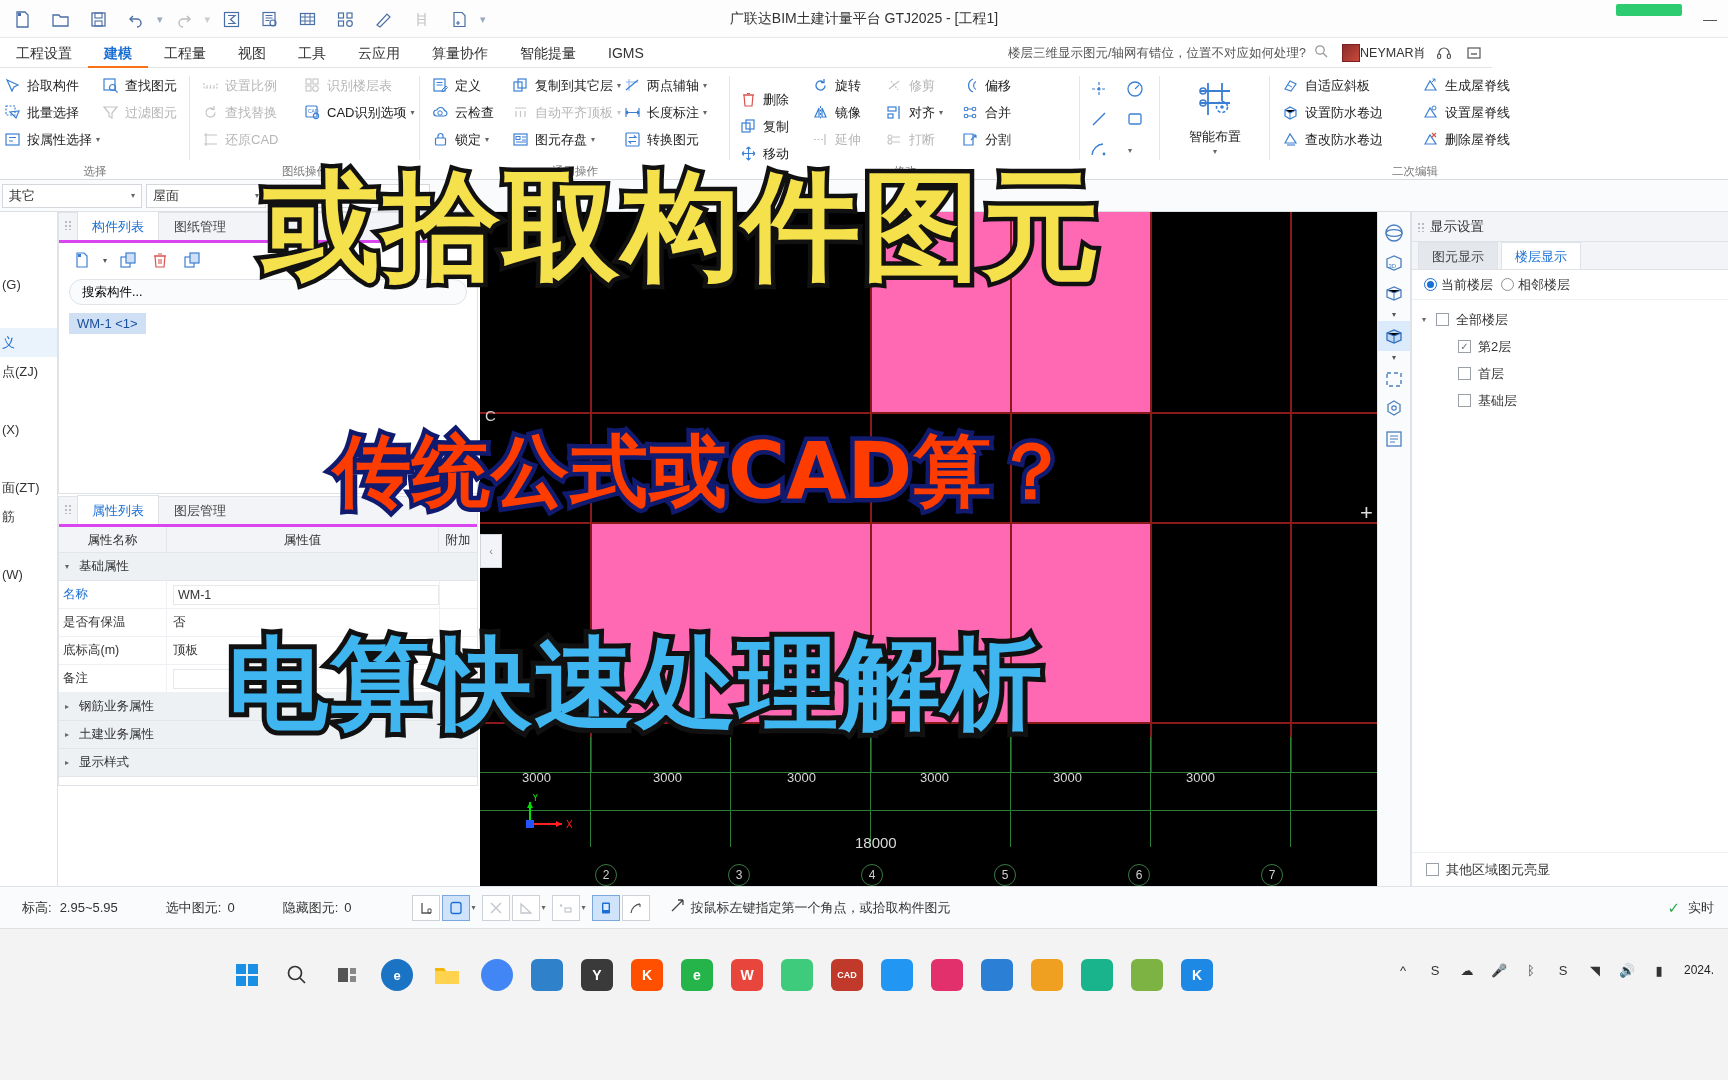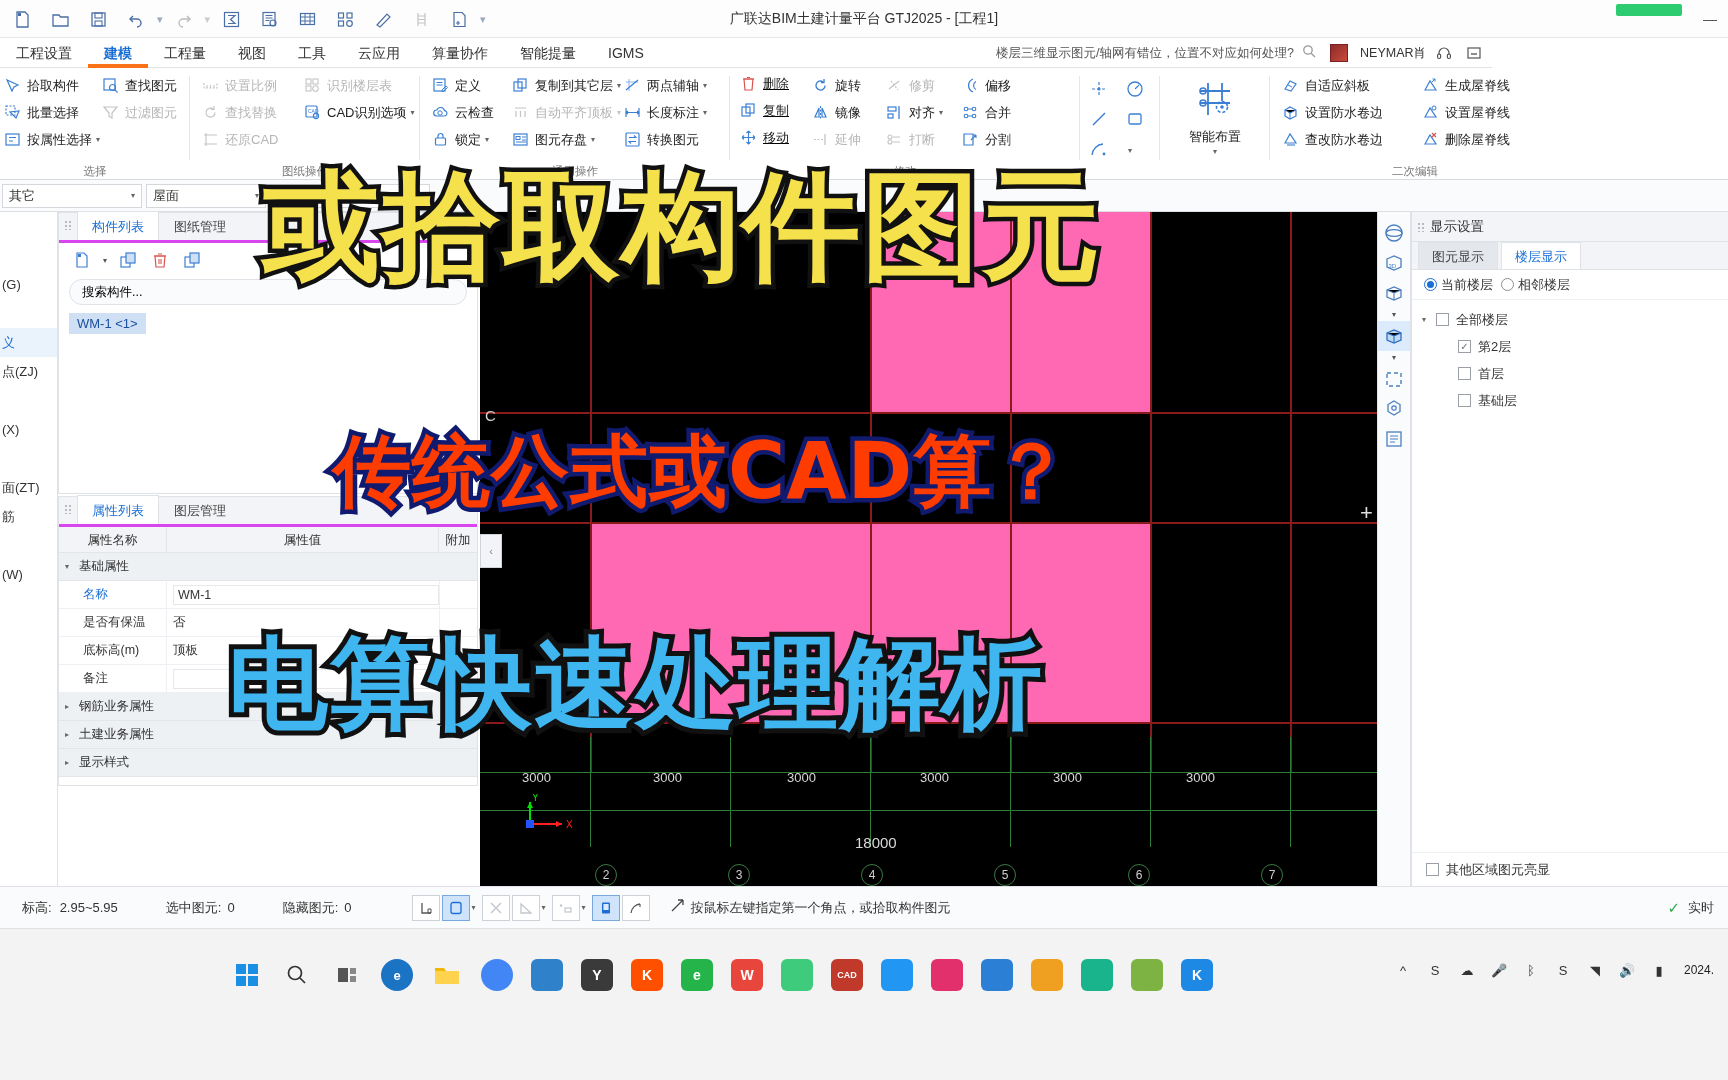--- a/index.html
+++ b/index.html
@@ -23,27 +23,27 @@
      font-size:14px; color:#555; }
   #greenbar { position:absolute; right:46px; top:4px; width:66px; height:12px;
      background:#2ecc71; border-radius:2px; }
 
   
   #menubar { position:absolute; left:0; top:38px; width:1492px; height:30px;
      background:#ffffff; border-bottom:1px solid #dfe3e8; }
   #menus { position:absolute; left:0; top:0; height:30px; display:flex; align-items:center; }
   .menu { padding:0 16px; font-size:14px; color:#333; line-height:30px; height:30px;
      white-space:nowrap; }
-  .menu.active { color:#1a6fd4; font-weight:bold; border-bottom:4px solid #f97316; }
+  .menu.active { color:#1a6fd4; font-weight:bold; border-bottom:2px solid #f97316; }
   #mright { position:absolute; right:0; top:0; height:30px; display:flex; align-items:center; gap:6px;
      padding-right:6px; }
   #searchwrap { display:flex; align-items:center; height:22px; }
   #searchtxt { font-size:12.5px; color:#555; white-space:nowrap; }
   #searchicon { margin-left:8px; color:#999; }
-  #userwrap { display:flex; align-items:center; gap:12px; margin-left:8px; }
+  #userwrap { display:flex; align-items:center; gap:0; margin-left:8px; }
   #avatar { width:18px; height:18px; background:linear-gradient(135deg,#8b2b2b,#c94a3a);
      border:1px solid #7a2020; }
   #username { font-size:12.5px; color:#333; white-space:nowrap; }
   .mricon { width:24px; height:22px; display:flex; align-items:center; justify-content:center; color:#555; }
 
   
   #ribbon { position:absolute; left:0; top:68px; width:1728px; height:112px;
      background:#ffffff; border-bottom:1px solid #d7dbe0; }
   .rgroup { position:absolute; top:0; height:112px; }
   .rgsep { position:absolute; top:8px; width:1px; height:84px; background:#e3e6ea; }
@@ -104,21 +104,21 @@
      padding:3px 8px; }
 
   
   #proppanel { position:absolute; left:58px; top:496px; width:420px; height:290px;
      background:#fff; border:1px solid #dfe3e8; }
   #propheader { display:flex; height:26px; background:#f2f4f7; border-bottom:1px solid #e2e5e9;
      font-size:12.5px; color:#333; }
   .phc { display:flex; align-items:center; justify-content:center; height:26px;
      border-right:1px solid #e2e5e9; }
   .prow { display:flex; height:28px; border-bottom:1px solid #eef0f3; font-size:12.5px; }
-  .prow .pn { width:108px; display:flex; align-items:center; padding-left:24px;
+  .prow .pn { width:108px; display:flex; align-items:center; padding-left:4px;
      border-right:1px solid #eef0f3; color:#333; }
   .prow .pn.blue { color:#1a6fd4; }
   .prow .pv { flex:1; display:flex; align-items:center; padding-left:6px; color:#333; }
   .prow .pv .box { width:100%; height:20px; border:1px solid #e6e9ec; background:#fff;
      display:flex; align-items:center; padding-left:4px; }
   .prow .pa { width:38px; border-left:1px solid #eef0f3; }
   .pgroup { display:flex; align-items:center; height:28px; background:#eef1f4;
      border-bottom:1px solid #e2e5e9; font-size:12.5px; color:#333; padding-left:6px; }
   .tri { font-size:8px; color:#666; width:14px; }
 
@@ -542,21 +542,21 @@
             </svg>
           </span>
         <span>转换图元</span>
         </div>
     </div>
     <div class="rgtitle">通用操作</div>
     <div class="rgsep" style="left:309px;"></div>
   </div>
 
   <div class="rgroup" style="left:730px;width:350px;">
-    <div class="rcol" style="left:6px;top:2px;text-decoration:underline;">
+    <div class="rcol" style="left:6px;top:18px;">
       <div class="ritem">
         <span class="ri-ic" style="color:#d9534f">
             <svg width="17" height="17" viewBox="0 0 17 17">
               <path d="M4 4h9l-1 11H5z" fill="none" stroke="currentColor" stroke-width="1.2"></path>
               <path d="M3 4h11M7 2.5h3" stroke="currentColor" stroke-width="1.2"></path>
             </svg>
           </span>
         <span>删除</span>
         </div>
       <div class="ritem">

